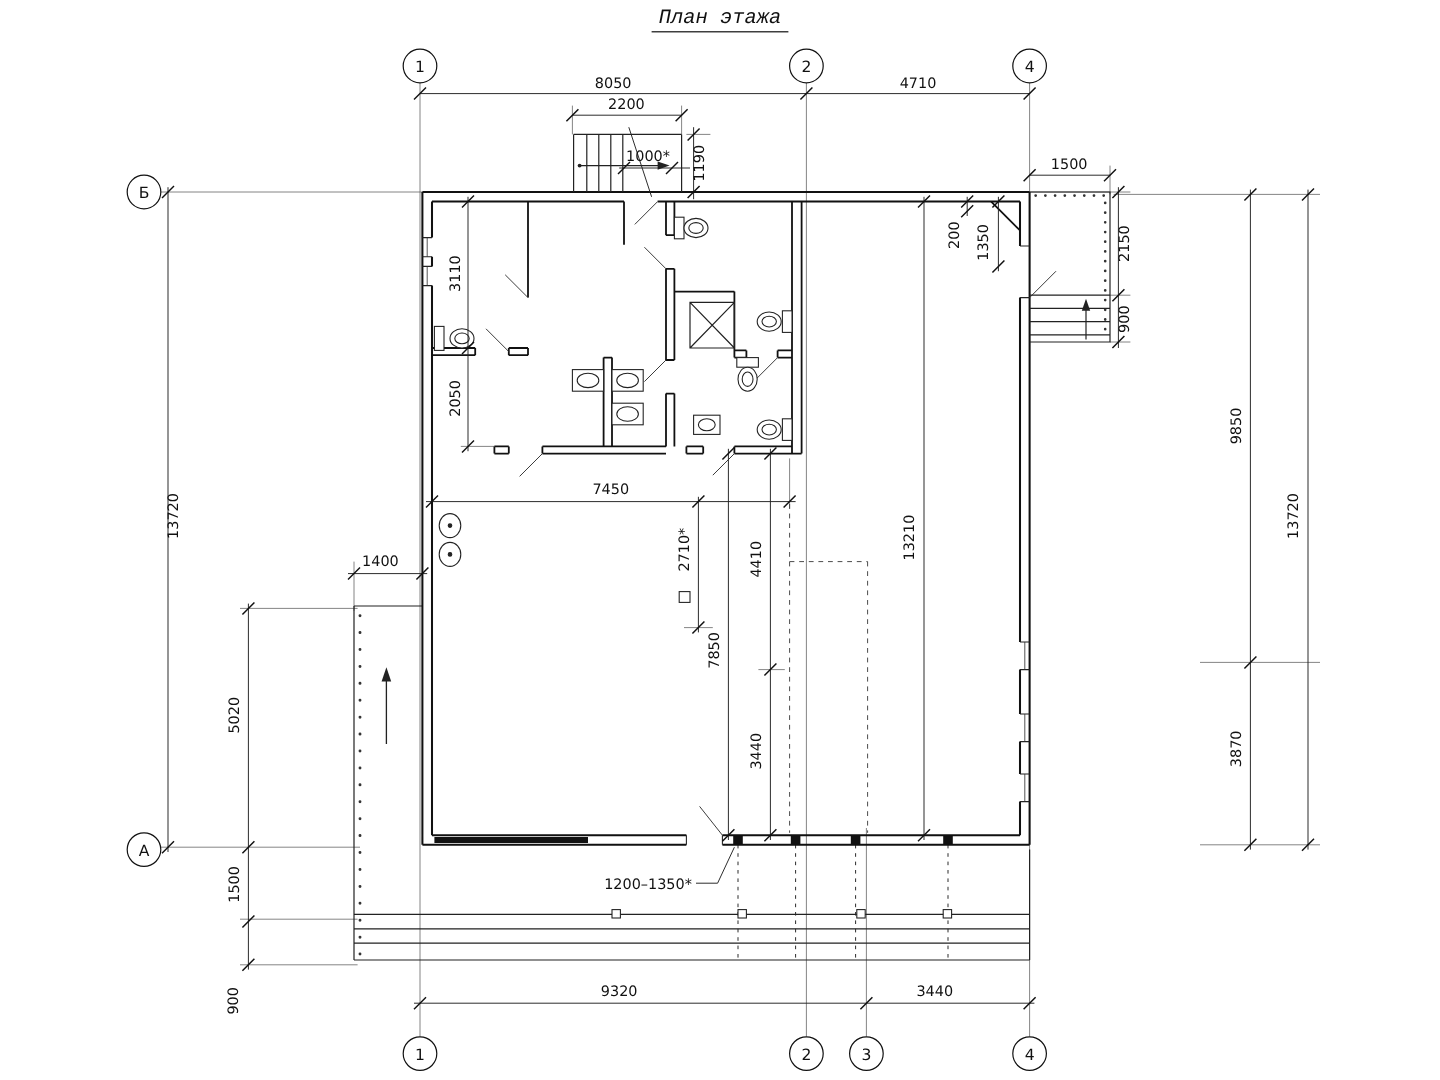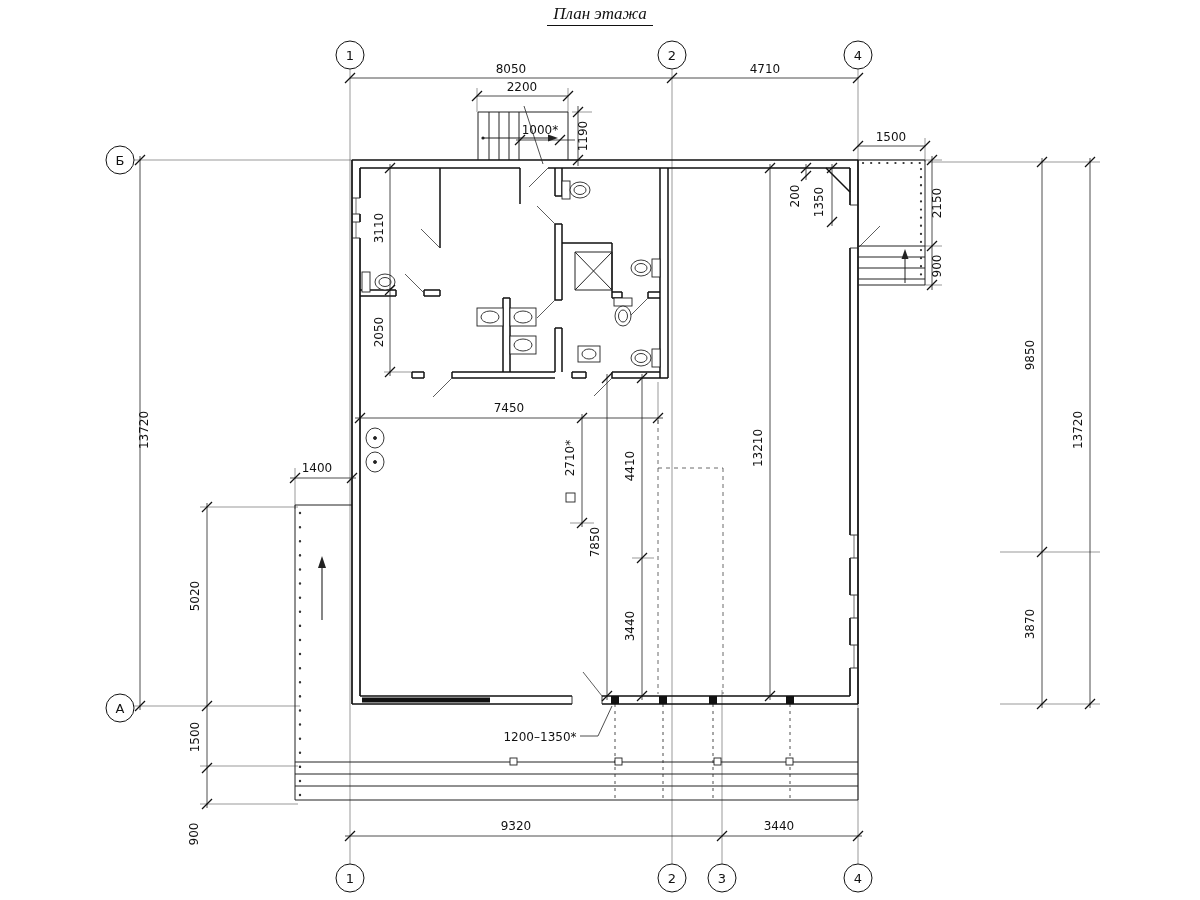--- a/index.html
+++ b/index.html
@@ -1,19 +1,19 @@
 <!DOCTYPE html>
 <html><head>
 <meta charset="utf-8">
 <style>
   html,body{margin:0;padding:0;background:#fff;}
   .sheet{position:relative;width:1200px;height:900px;background:#fff;overflow:hidden;
          font-family:"DejaVu Sans",sans-serif;}
   .title-wrap{position:absolute;top:4px;left:0;width:100%;text-align:center;}
-  .title{display:inline-block;font-family:Liberation Serif, serif;font-style:italic;
+  .title{display:inline-block;font-family:Liberation Mono, monospace;font-style:italic;
          font-size:17px;color:#111;border-bottom:1.4px solid #111;padding:0 6px 1px 6px;}
   svg{position:absolute;top:0;left:0;}
   .dim-text{font-family:"DejaVu Sans",sans-serif;font-size:12px;fill:#111;}
   .axis-label{font-family:"DejaVu Sans",sans-serif;font-size:13px;fill:#111;}
 </style>
 </head>
 <body>
 
 <div class="sheet">
   <div class="title-wrap">

